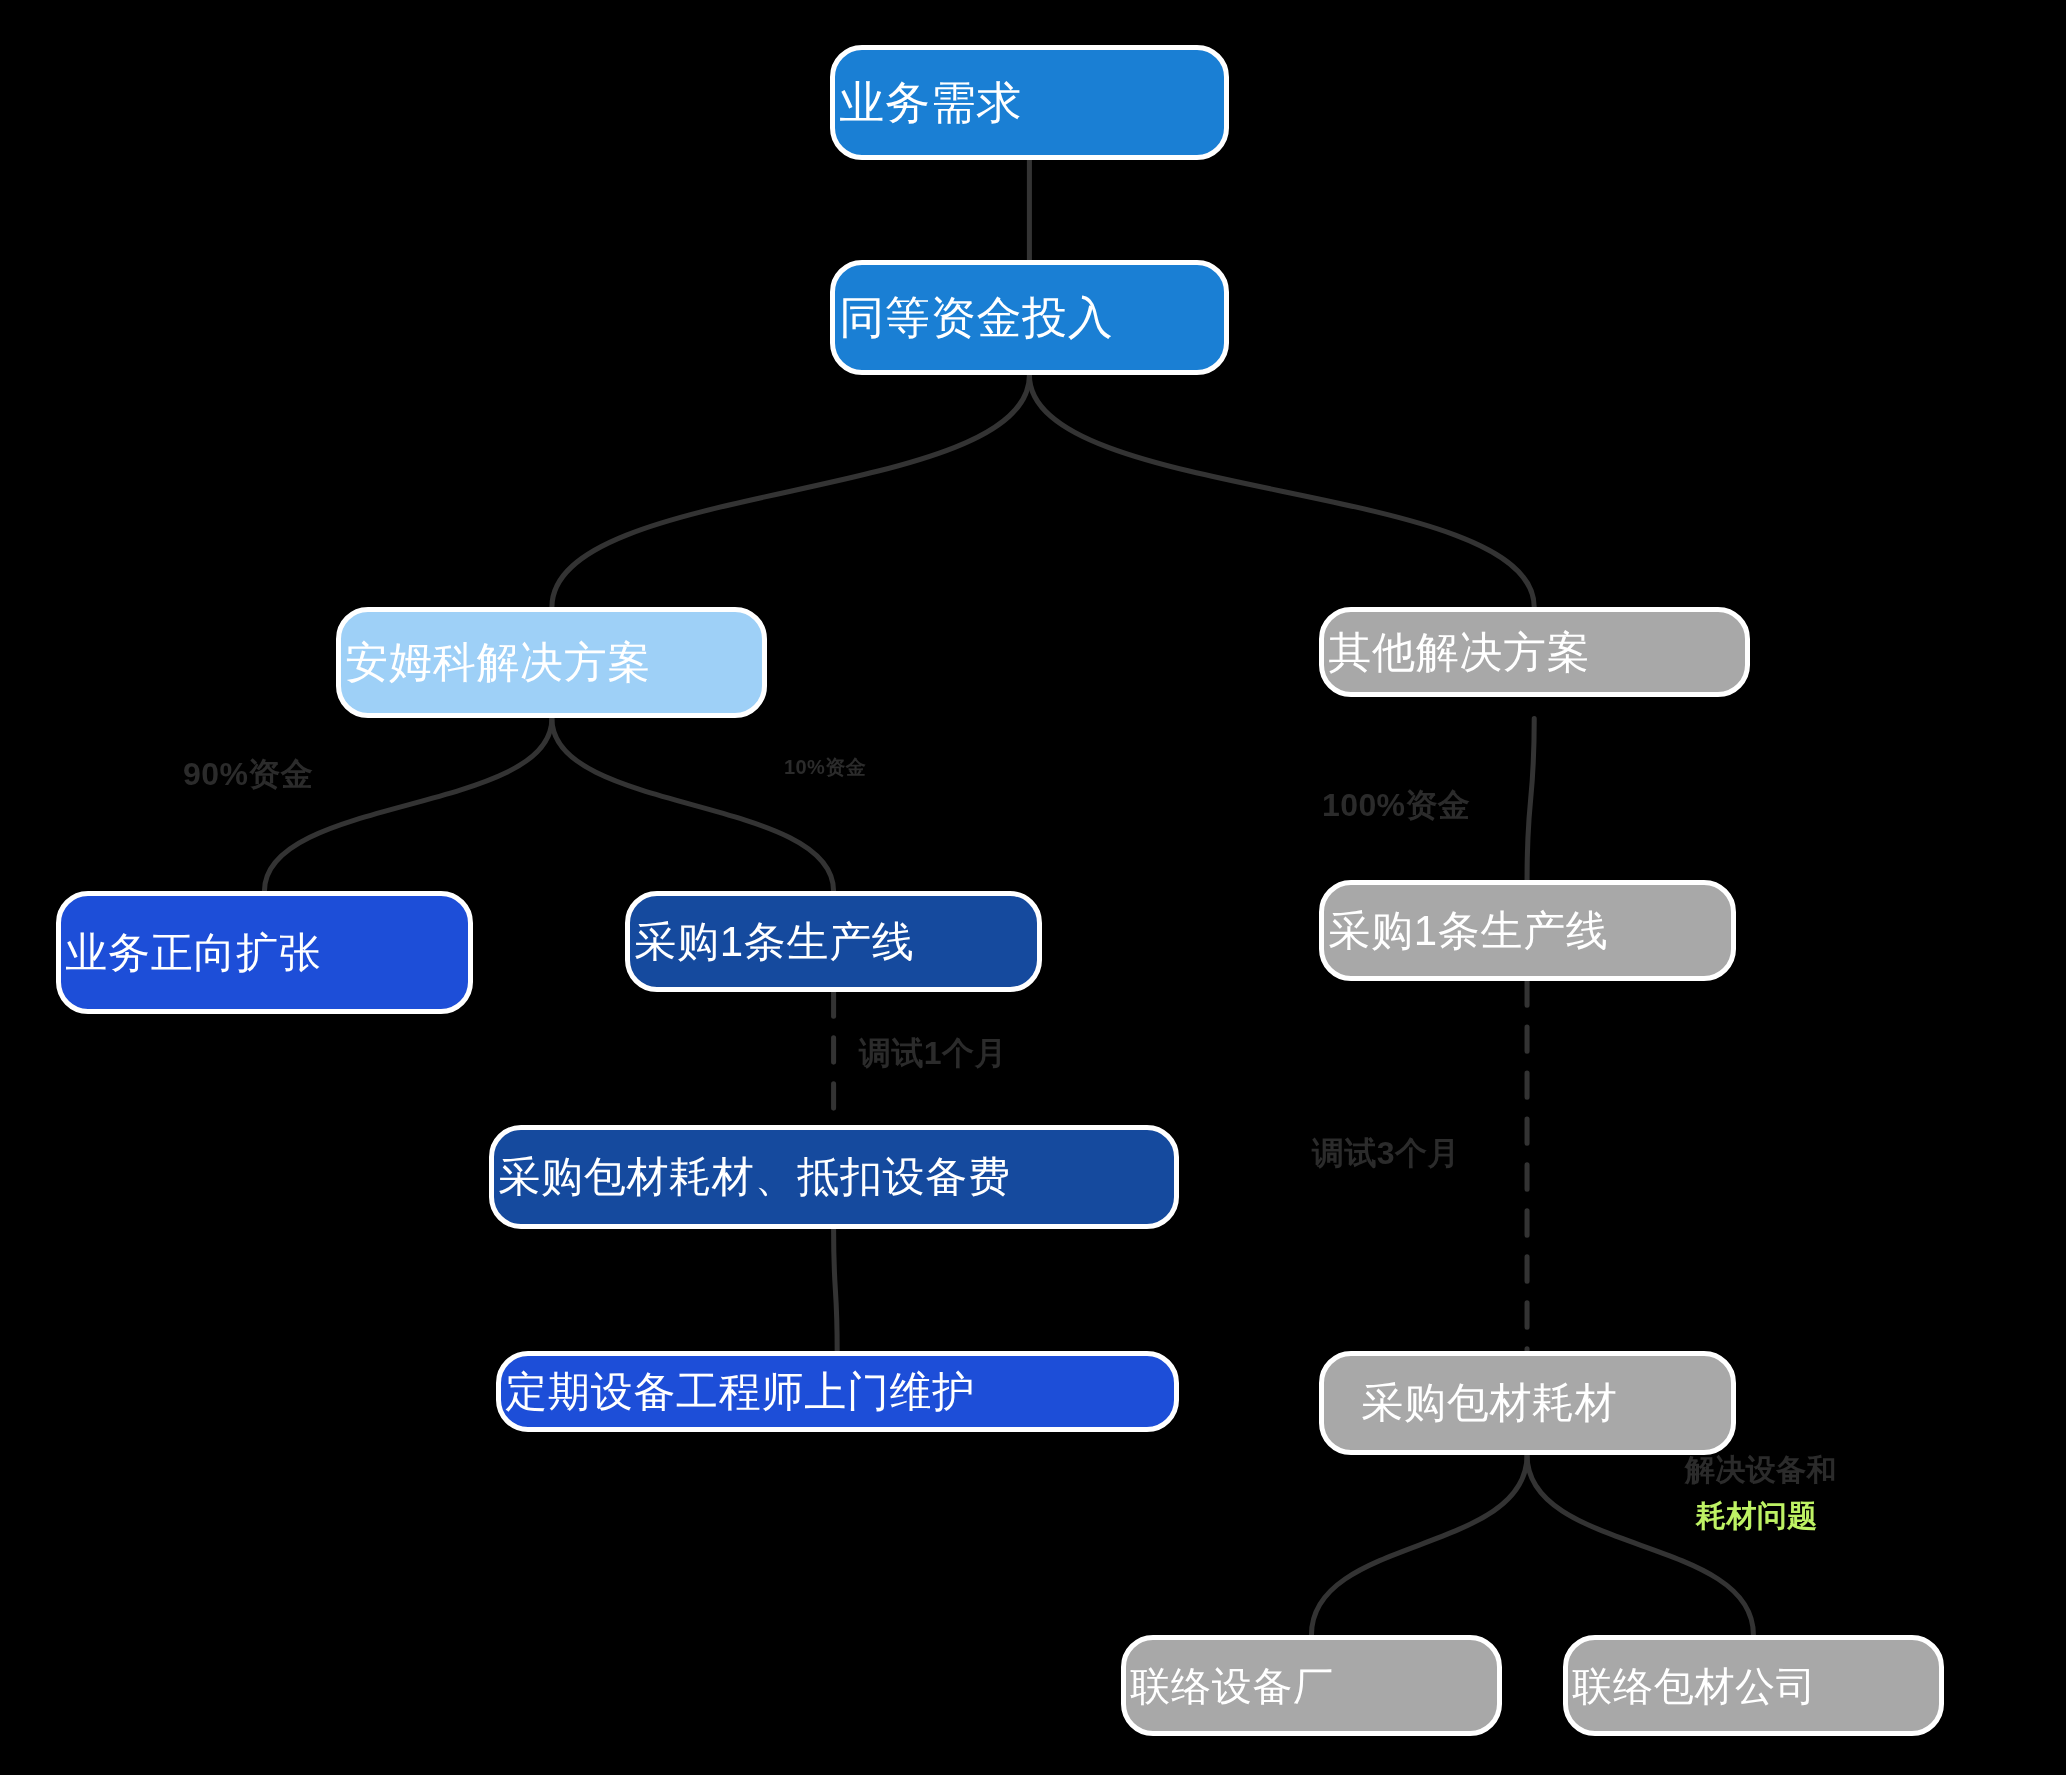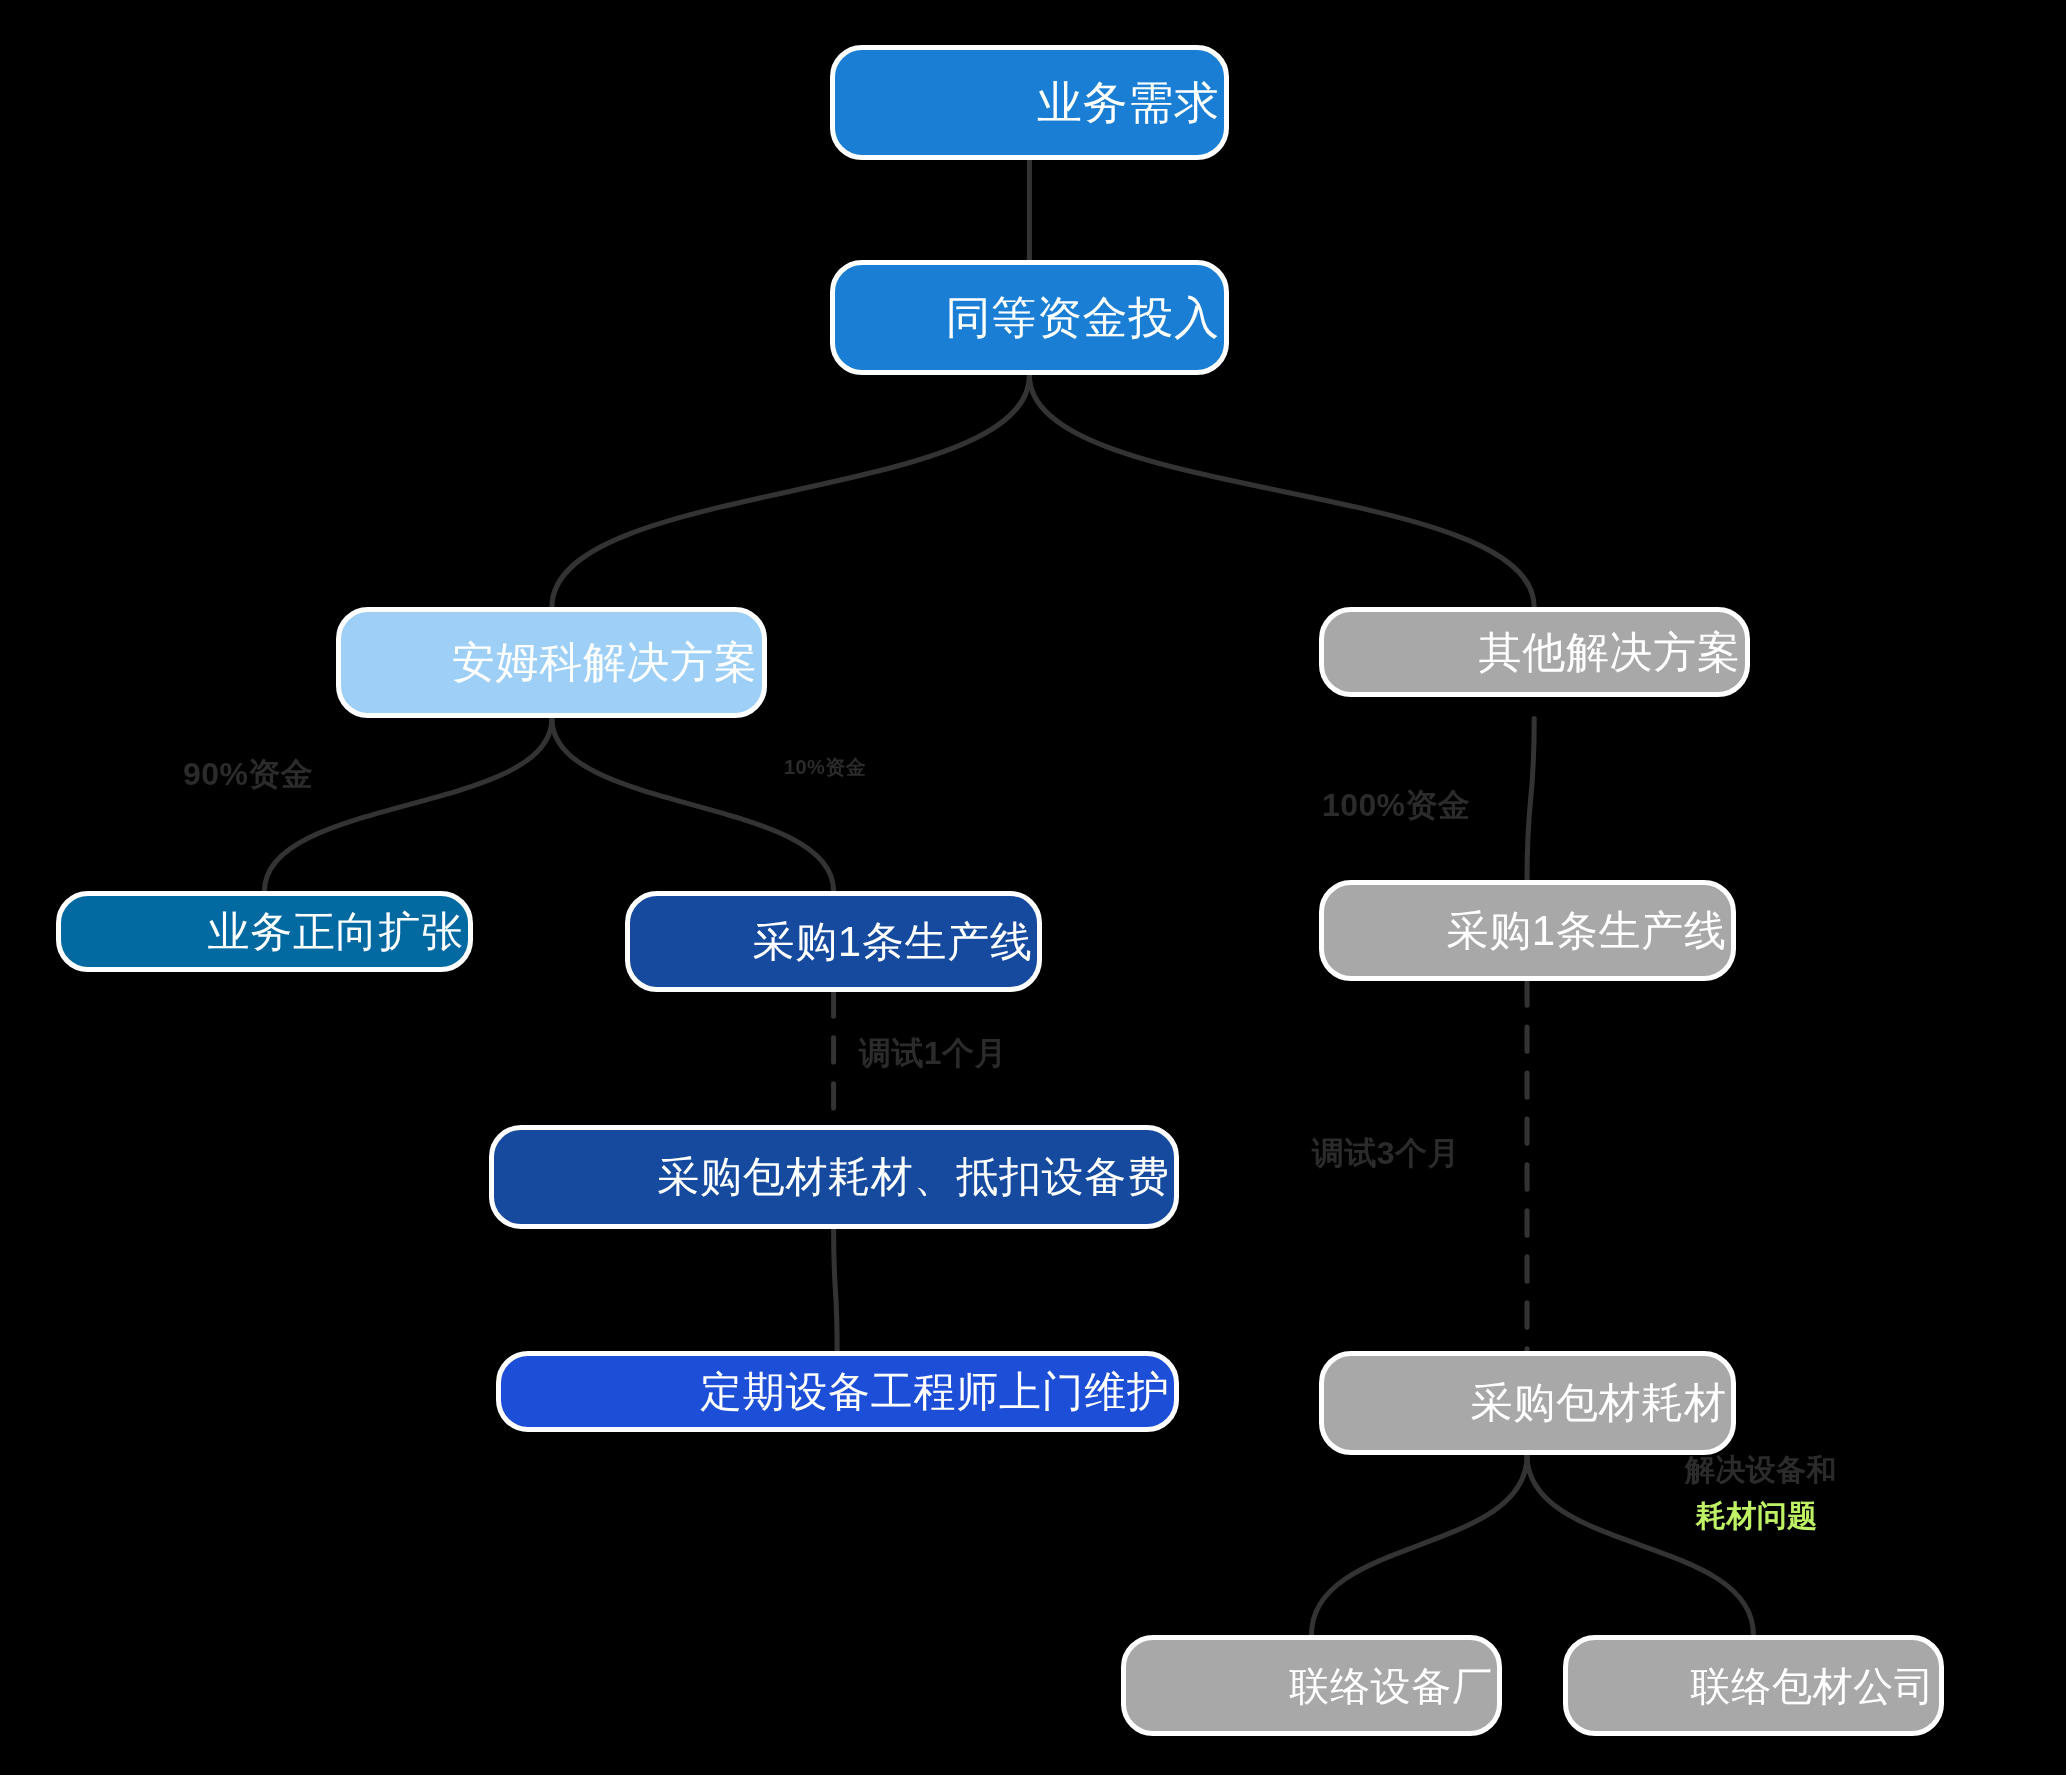--- a/index.html
+++ b/index.html
@@ -25,21 +25,21 @@
     left: 0;
     top: 0;
     width: 2066px;
     height: 1775px;
   }
   .node {
     position: absolute;
     box-sizing: border-box;
     display: flex;
     align-items: center;
-    justify-content: flex-end;
+    justify-content: flex-start;
     border-radius: 32px;
     border: 5px solid #ffffff;
     color: #ffffff;
     font-weight: 400;
     letter-spacing: 0.7px;
     white-space: nowrap;
     text-align: center;
     line-height: 1;
   }
   .node-label {
@@ -78,21 +78,21 @@
       </div>
       <div class="node" style="left: 830px; top: 260px; width: 399px; height: 115px; background: rgb(26, 127, 212); font-size: 45px; border-radius: 32px;">
         <span class="node-label">同等资金投入</span>
       </div>
       <div class="node" style="left: 336px; top: 607px; width: 431px; height: 111px; background: rgb(158, 208, 247); font-size: 43px; border-radius: 32px;">
         <span class="node-label">安姆科解决方案</span>
       </div>
       <div class="node" style="left: 1319px; top: 607px; width: 431px; height: 90px; background: rgb(168, 168, 168); font-size: 43px; border-radius: 32px;">
         <span class="node-label">其他解决方案</span>
       </div>
-      <div class="node" style="left: 56px; top: 891px; width: 417px; height: 81px; background: #0369a1; font-size: 42px; border-radius: 32px;">
+      <div class="node" style="left: 56px; top: 891px; width: 417px; height: 123px; background: #1d4ed8; font-size: 42px; border-radius: 32px;">
         <span class="node-label">业务正向扩张</span>
       </div>
       <div class="node" style="left: 625px; top: 891px; width: 417px; height: 101px; background: rgb(21, 74, 158); font-size: 42px; border-radius: 32px;">
         <span class="node-label">采购1条生产线</span>
       </div>
       <div class="node" style="left: 1319px; top: 880px; width: 417px; height: 101px; background: rgb(168, 168, 168); font-size: 42px; border-radius: 32px;">
         <span class="node-label">采购1条生产线</span>
       </div>
       <div class="node" style="left: 489px; top: 1125px; width: 690px; height: 104px; background: rgb(21, 74, 158); font-size: 42px; border-radius: 32px;">
         <span class="node-label">采购包材耗材、抵扣设备费</span>

